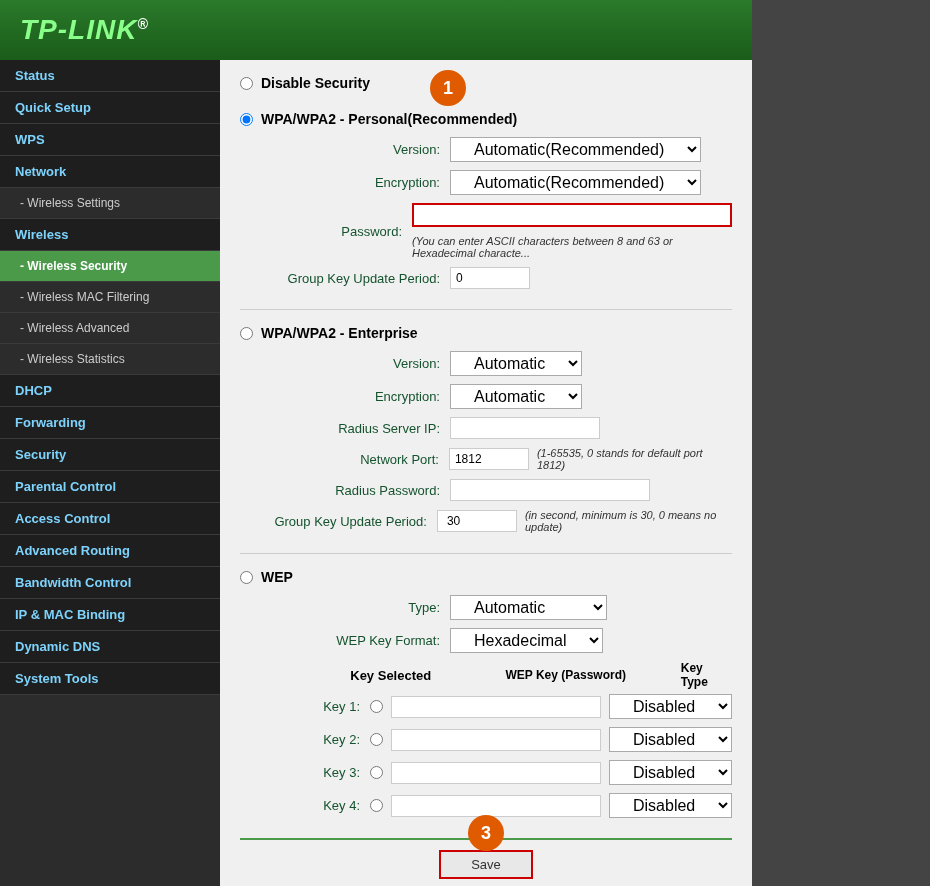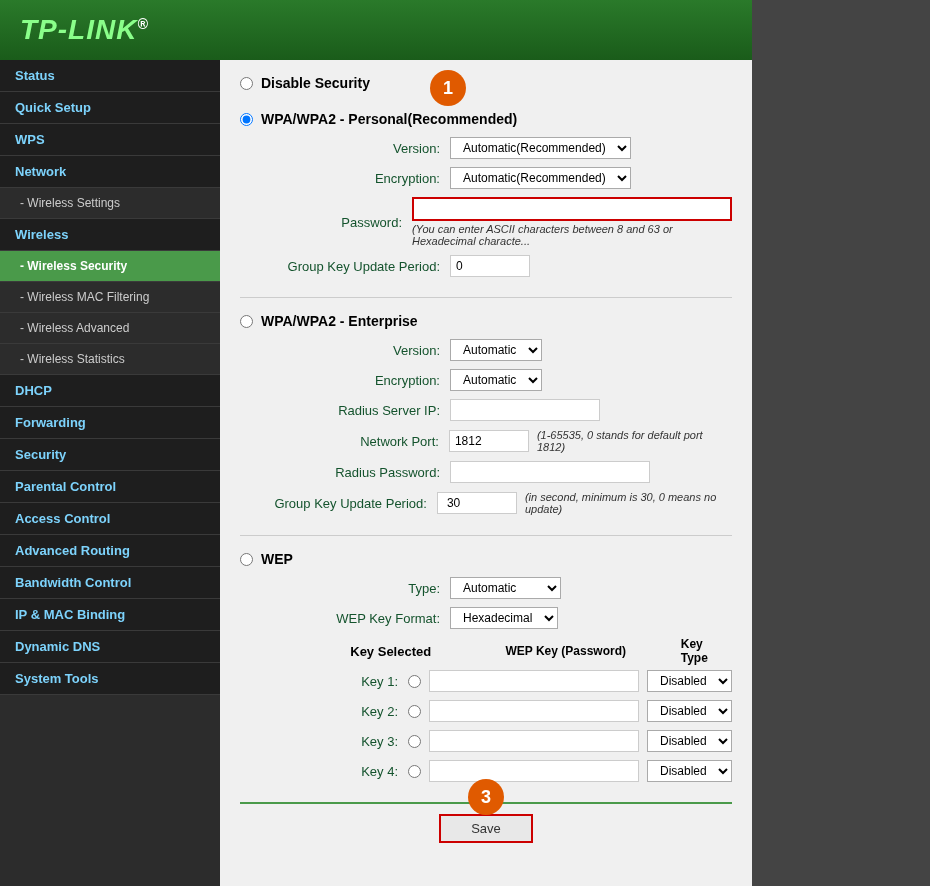--- a/index.html
+++ b/index.html
@@ -40,21 +40,21 @@
       border: 1px solid #ccc;
       padding: 3px 5px;
       font-size: 12px;
       background: white;
     }
     input[type="text"].highlighted, input[type="password"].highlighted {
       border: 2px solid #cc0000;
       outline: none;
     }
 
-    select { font-size: 12px; padding: 2px 8px; border: 1px solid #aaa; background: white; }
+    select { font-size: 16px; padding: 2px 19px; border: 1px solid #aaa; background: white; }
 
     .hint-text { font-size: 11px; color: #333; font-style: italic; }
 
     .section-divider { border-top: 1px solid #ccc; margin: 15px 0; }
 
     .save-bar { border-top: 2px solid #4a9a4a; padding: 10px 0; display: flex; justify-content: center; margin-top: 10px; }
     .save-button { padding: 5px 30px; background: #e8e8e8; border: 2px solid #cc0000; font-size: 13px; cursor: pointer; color: #333; }
 
     
     .annotation-circle {
@@ -142,21 +142,21 @@
             <select>
               <option>Automatic(Recommended)</option>
               <option>TKIP</option>
               <option>AES</option>
             </select>
           </div>
         </div>
 
         <div class="form-group">
           <label>Password:</label>
-          <div class="input-area" style="flex-direction: column; align-items: flex-start; gap: 2px;">
+          <div class="input-area" style="flex-direction: column; align-items: flex-start; gap: 8px;">
             <input type="password" class="highlighted" style="width: 320px;">
             <span class="hint-text">(You can enter ASCII characters between 8 and 63 or Hexadecimal characte...</span>
           </div>
         </div>
 
         <div class="form-group">
           <label>Group Key Update Period:</label>
           <div class="input-area">
             <input type="text" style="width: 80px;" value="0">
           </div>

